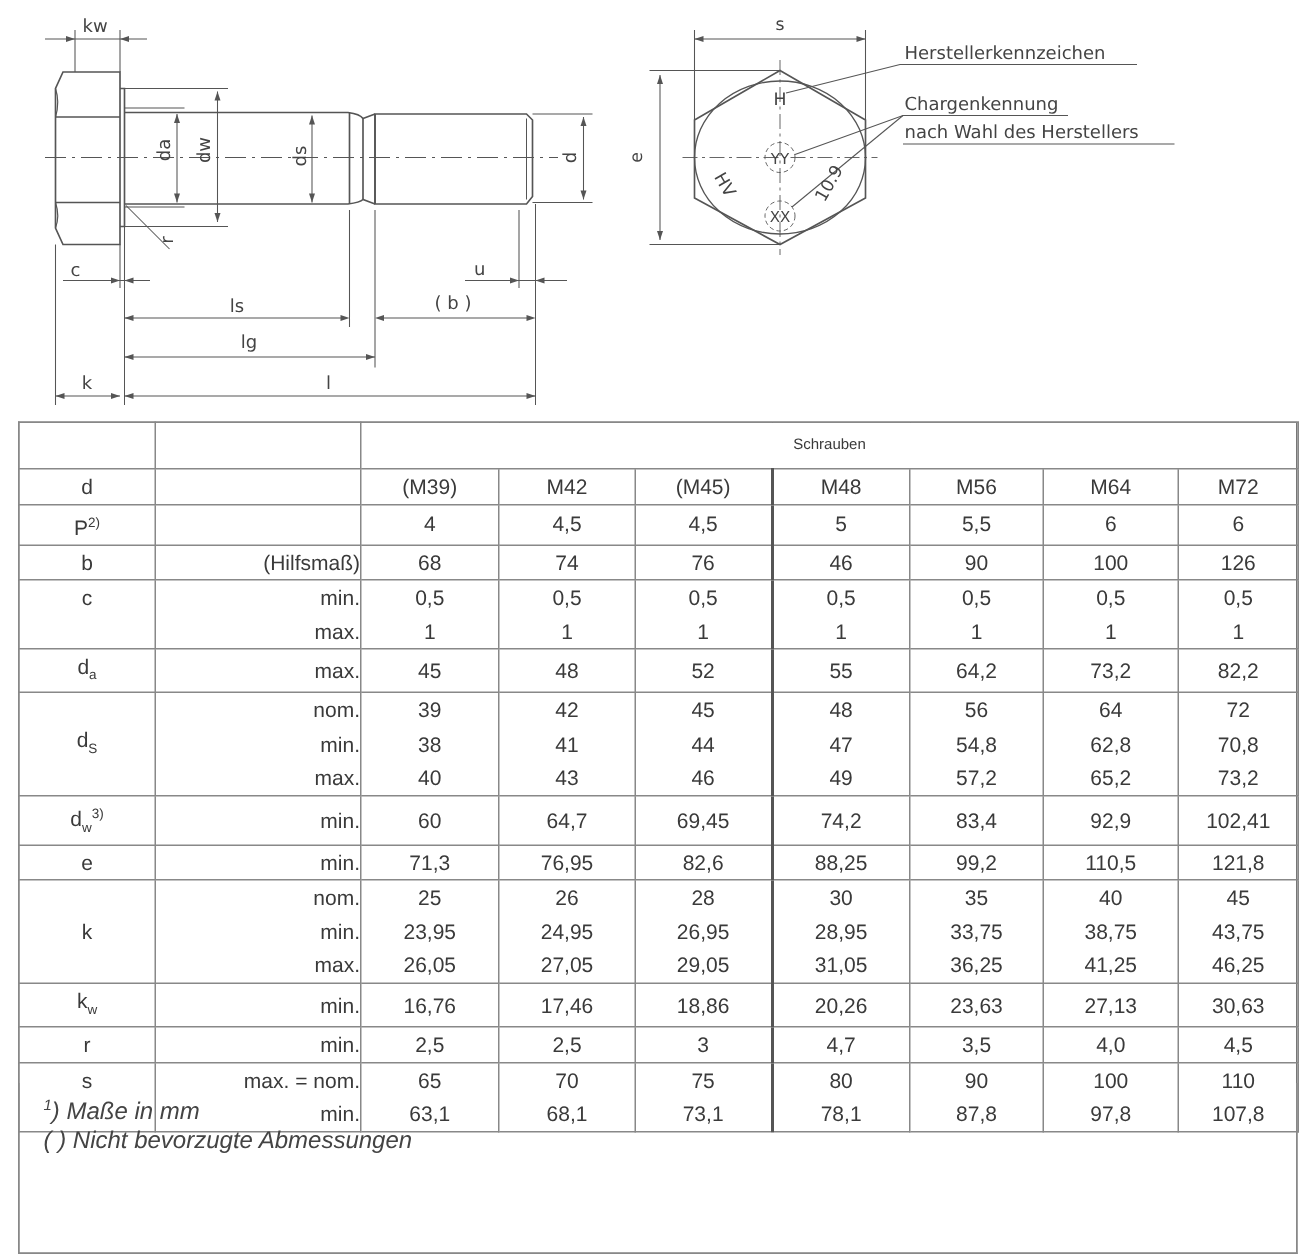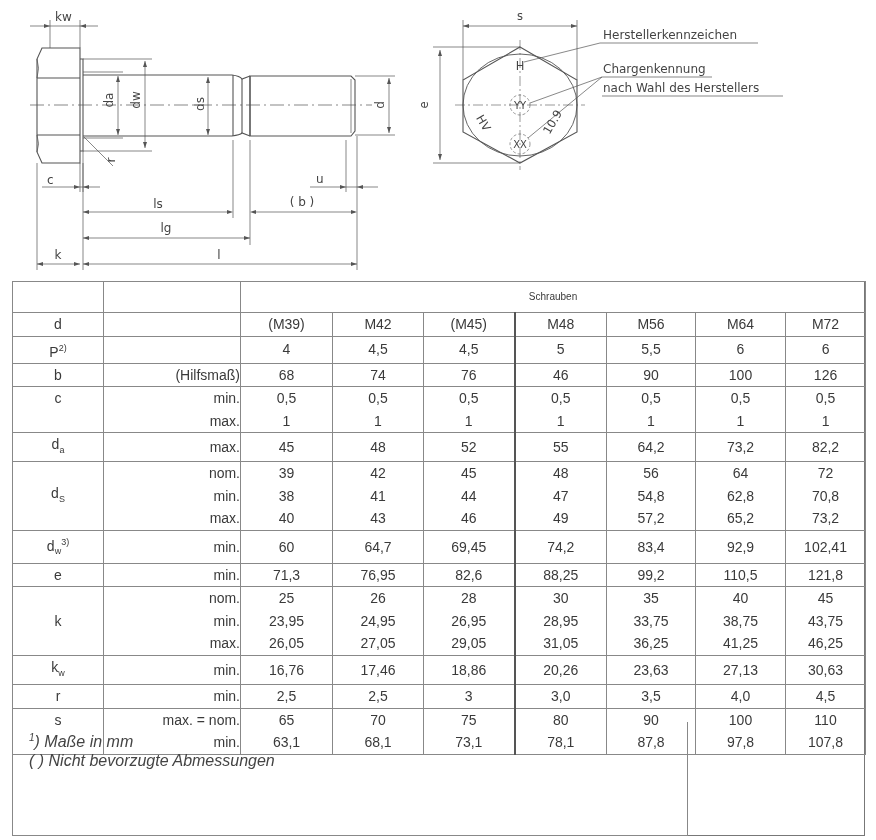--- a/index.html
+++ b/index.html
@@ -11,21 +11,21 @@
          border:1.5px solid #777; box-sizing:border-box; }
   table.spec { position:absolute; left:12px; top:281px; border-collapse:collapse;
                table-layout:fixed; width:853px; font-size:14px; color:#3a3a3a; }
   table.spec td { border:1px solid #888; padding:0; text-align:center; vertical-align:middle; line-height:22.5px; }
   table.spec td.lab { text-align:right; padding-left:4px; }
   table.spec td.sym { text-align:center; }
   .multi div { height:22.5px; line-height:22.5px; }
   .hdr { font-weight:bold; height:31px; }
   .thick-l { border-left:2px solid #555 !important; }
   sub, sup { font-size:9px; }
-  .foot { position:absolute; left:12px; top:722px; width:676px; height:114px;
+  .foot { position:absolute; left:12px; top:722px; width:853px; height:114px;
           border:1px solid #888; border-top:none; box-sizing:border-box;
           font-style:italic; font-size:16px; color:#444; padding:4px 0 0 16px; }
   .foot div { height:23px; line-height:23px; }
   .foot sup { font-size:10px; }
   .foot sub { font-size:10px; }
 </style>
 </head>
 <body>
 
 <svg id="drawing" viewBox="0 0 876 272" xmlns="http://www.w3.org/2000/svg">
@@ -375,21 +375,21 @@
     <td>23,63</td>
     <td>27,13</td>
     <td>30,63</td>
   </tr>
   <tr>
     <td class="sym">r</td>
     <td class="lab">min.</td>
     <td>2,5</td>
     <td>2,5</td>
     <td>3</td>
-    <td class="thick-l">3,0</td>
+    <td class="thick-l">4,7</td>
     <td>3,5</td>
     <td>4,0</td>
     <td>4,5</td>
   </tr>
   <tr>
     <td class="sym" style="vertical-align:top">s</td>
     <td class="lab multi">
           <div>max. = nom.</div>
           <div>min.</div>
         </td>

